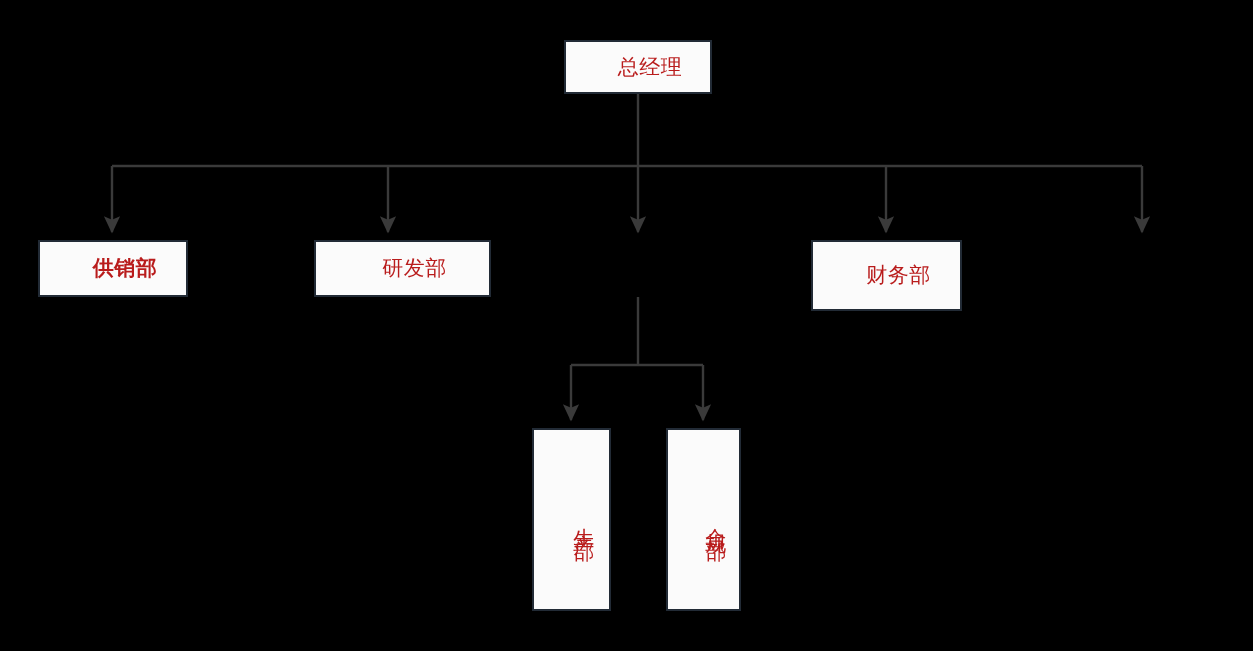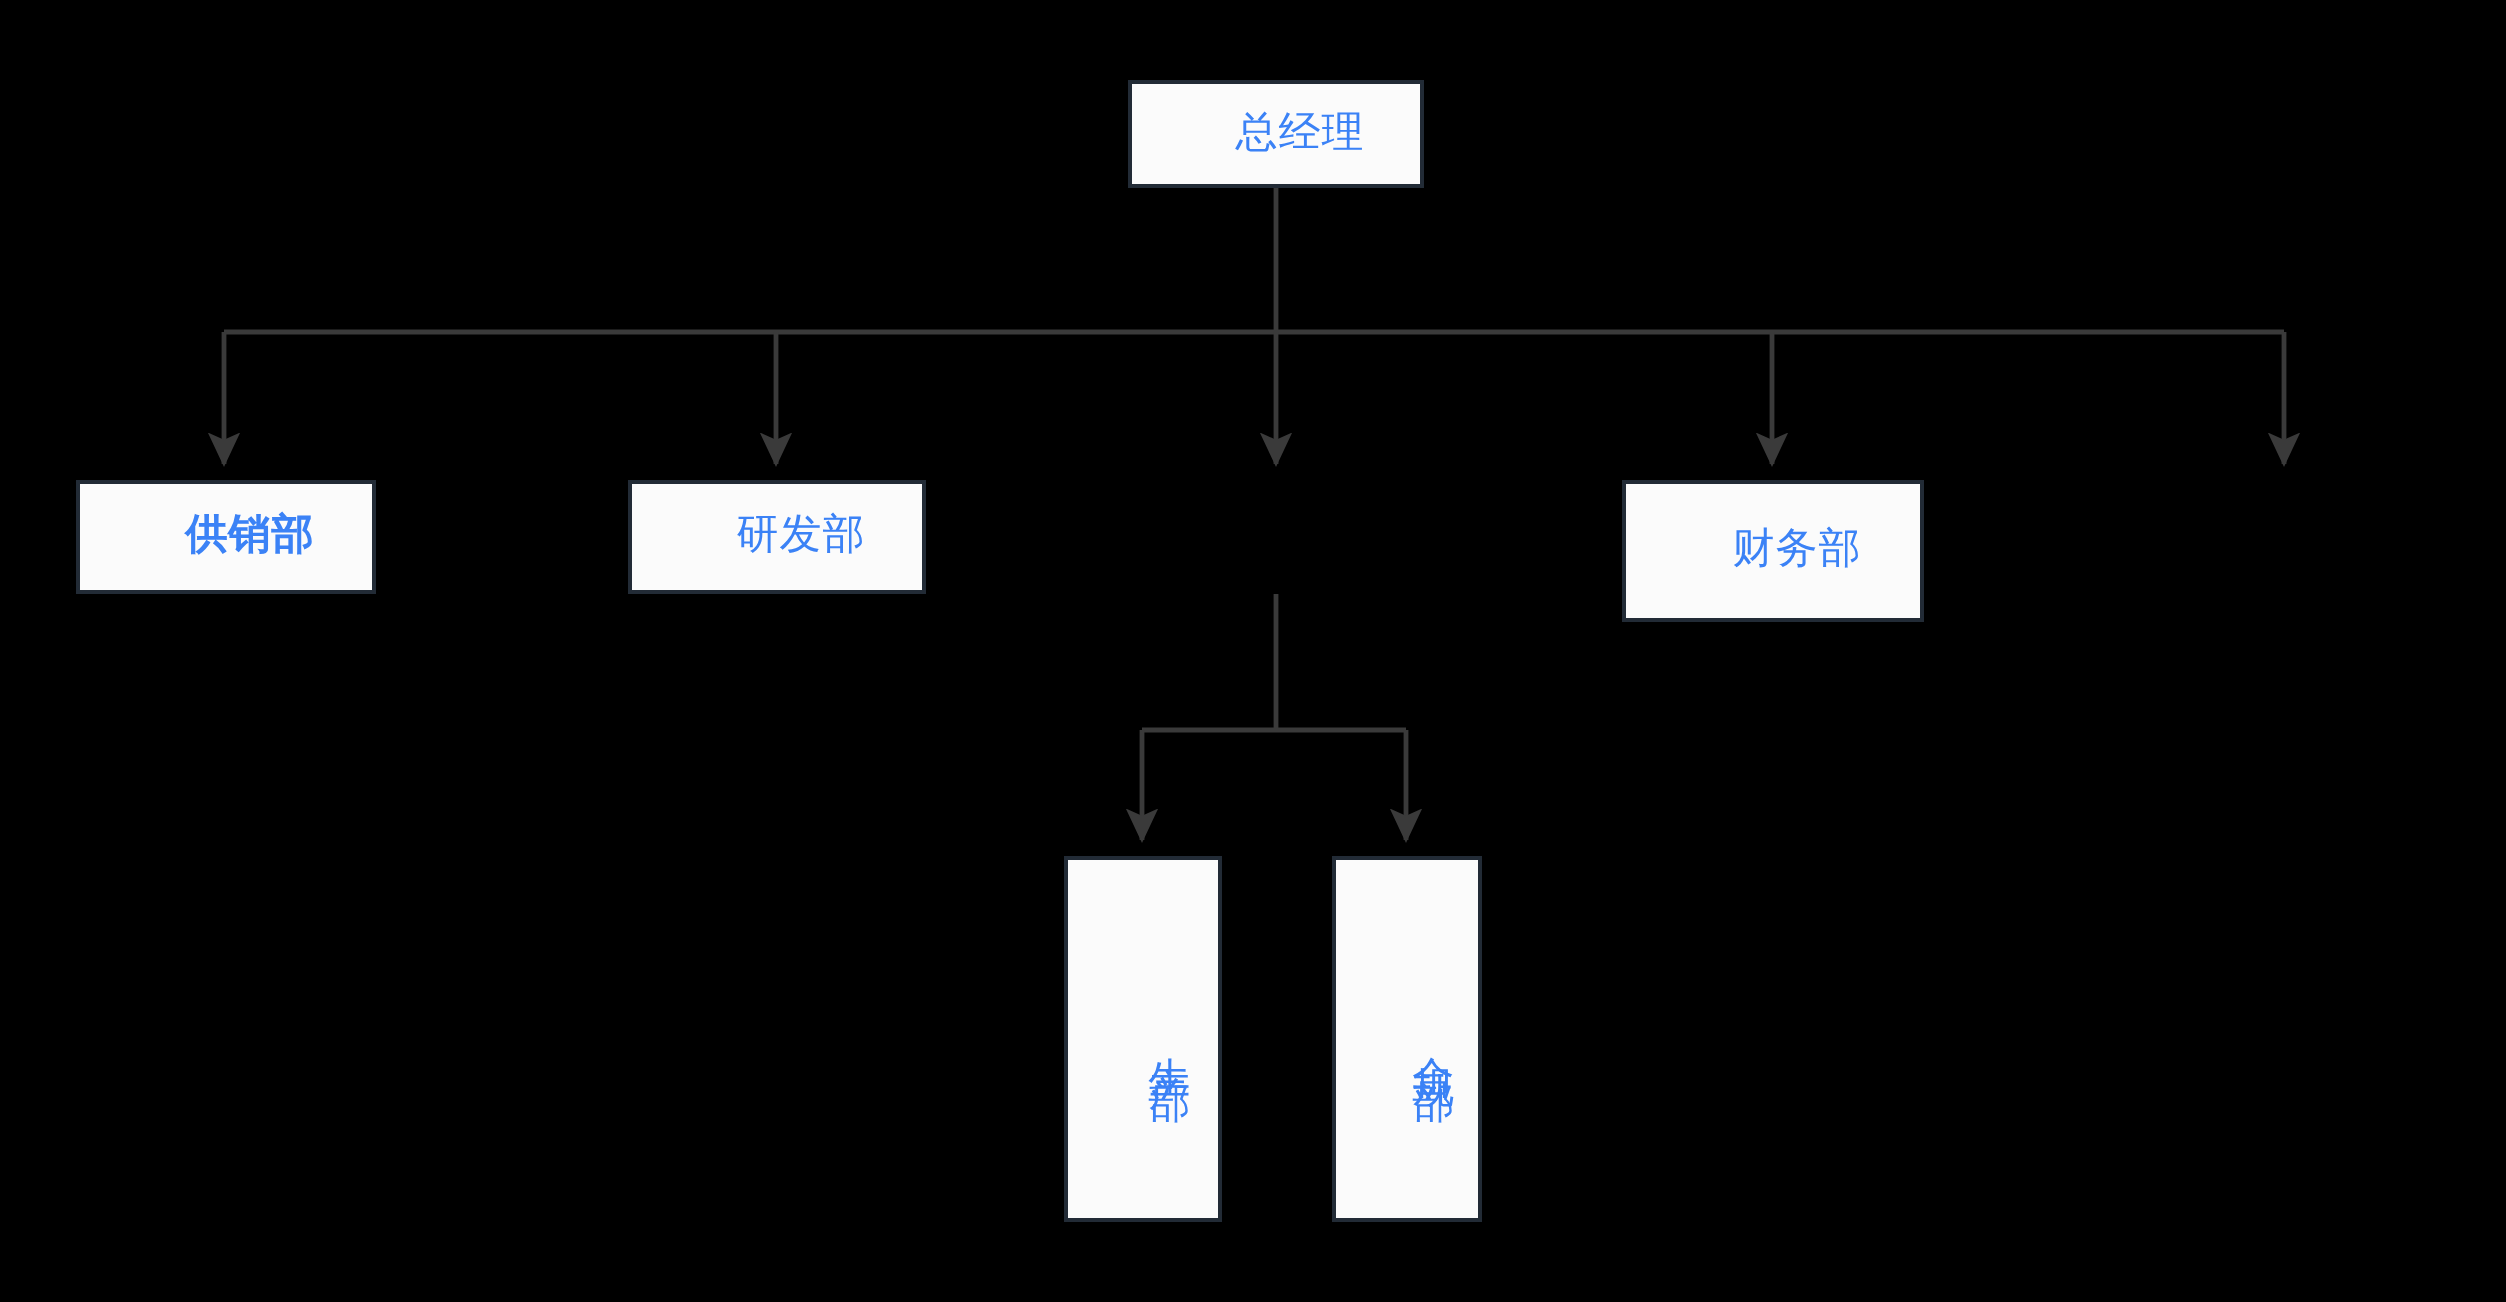--- a/index.html
+++ b/index.html
@@ -25,21 +25,21 @@
   }
   .node {
     position: absolute;
     box-sizing: border-box;
     background: #fbfbfb;
     border: 2px solid #222b36;
     display: flex;
     align-items: center;
     justify-content: center;
     text-align: center;
-    color: #3b82f6;
+    color: #b91c1c;
     font-size: 21px;
     line-height: 1.35;
     letter-spacing: 0.5px;
     z-index: 2;
     padding-left: 24px;
   }
   .node-label {
     display: block;
     white-space: pre-line;
   }
@@ -86,21 +86,21 @@
   </svg>
 
   <div class="node" style="left:564px; top:40px; width:148px; height:54px;">
     <span class="node-label">总经理</span>
   </div>
 
   <div class="node" style="left:38px; top:240px; width:150px; height:57px;font-weight:bold;">
     <span class="node-label">供销部</span>
   </div>
 
-  <div class="node" style="left:314px; top:240px; width:149px; height:57px;text-align:right;">
+  <div class="node" style="left:314px; top:240px; width:177px; height:57px;text-align:right;">
     <span class="node-label">研发部</span>
   </div>
 
 
   <div class="node" style="left:811px; top:240px; width:151px; height:71px;">
     <span class="node-label">财务部</span>
   </div>
 
 
   <div class="node vertical" style="left:532px; top:428px; width:79px; height:183px;">

